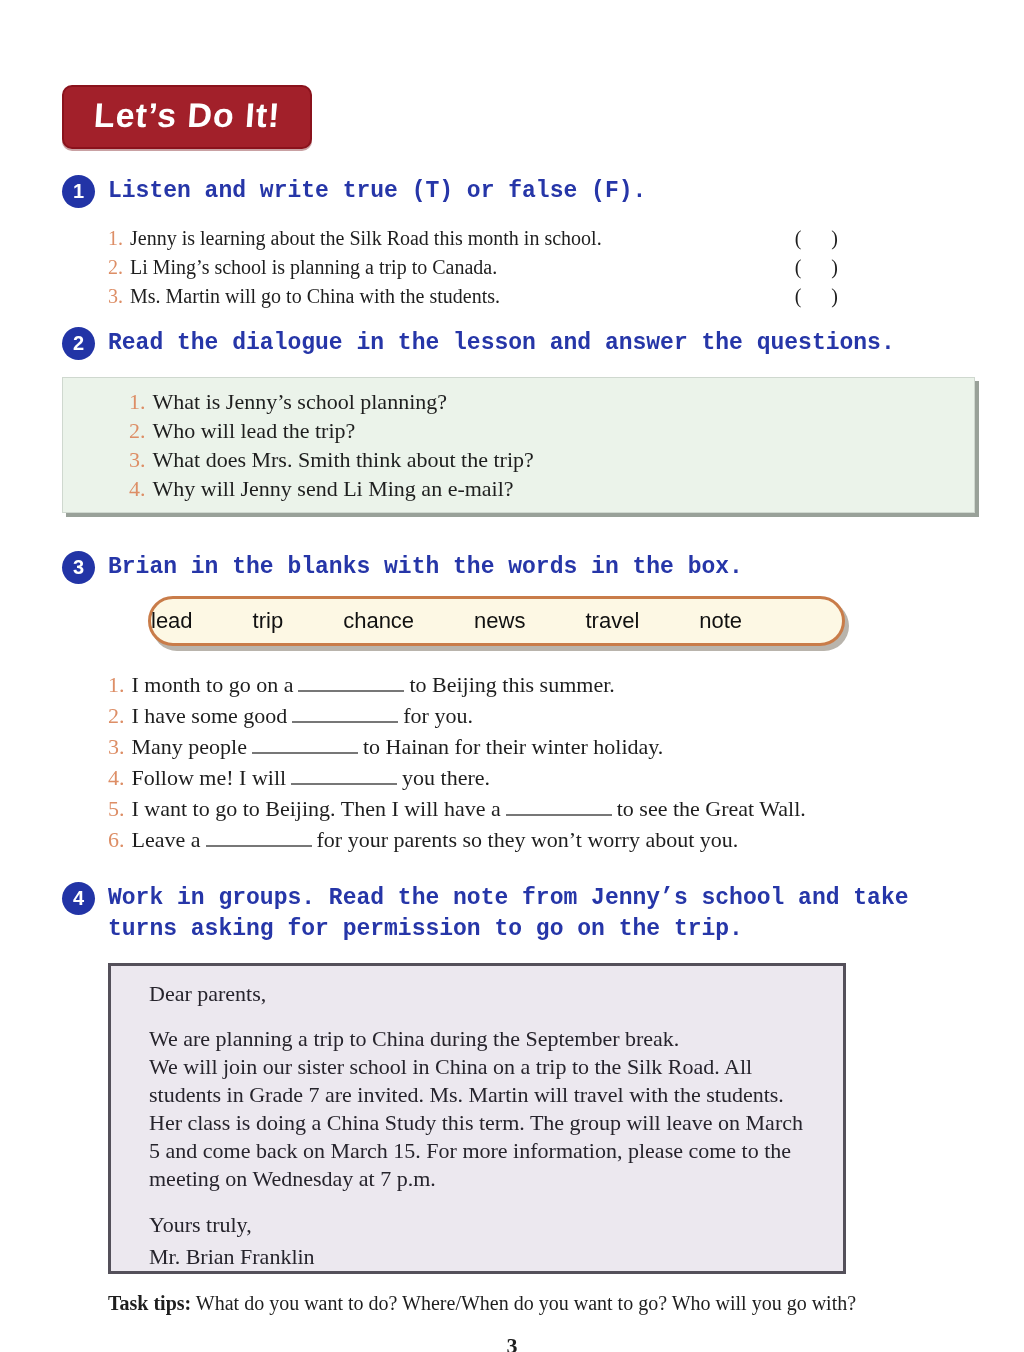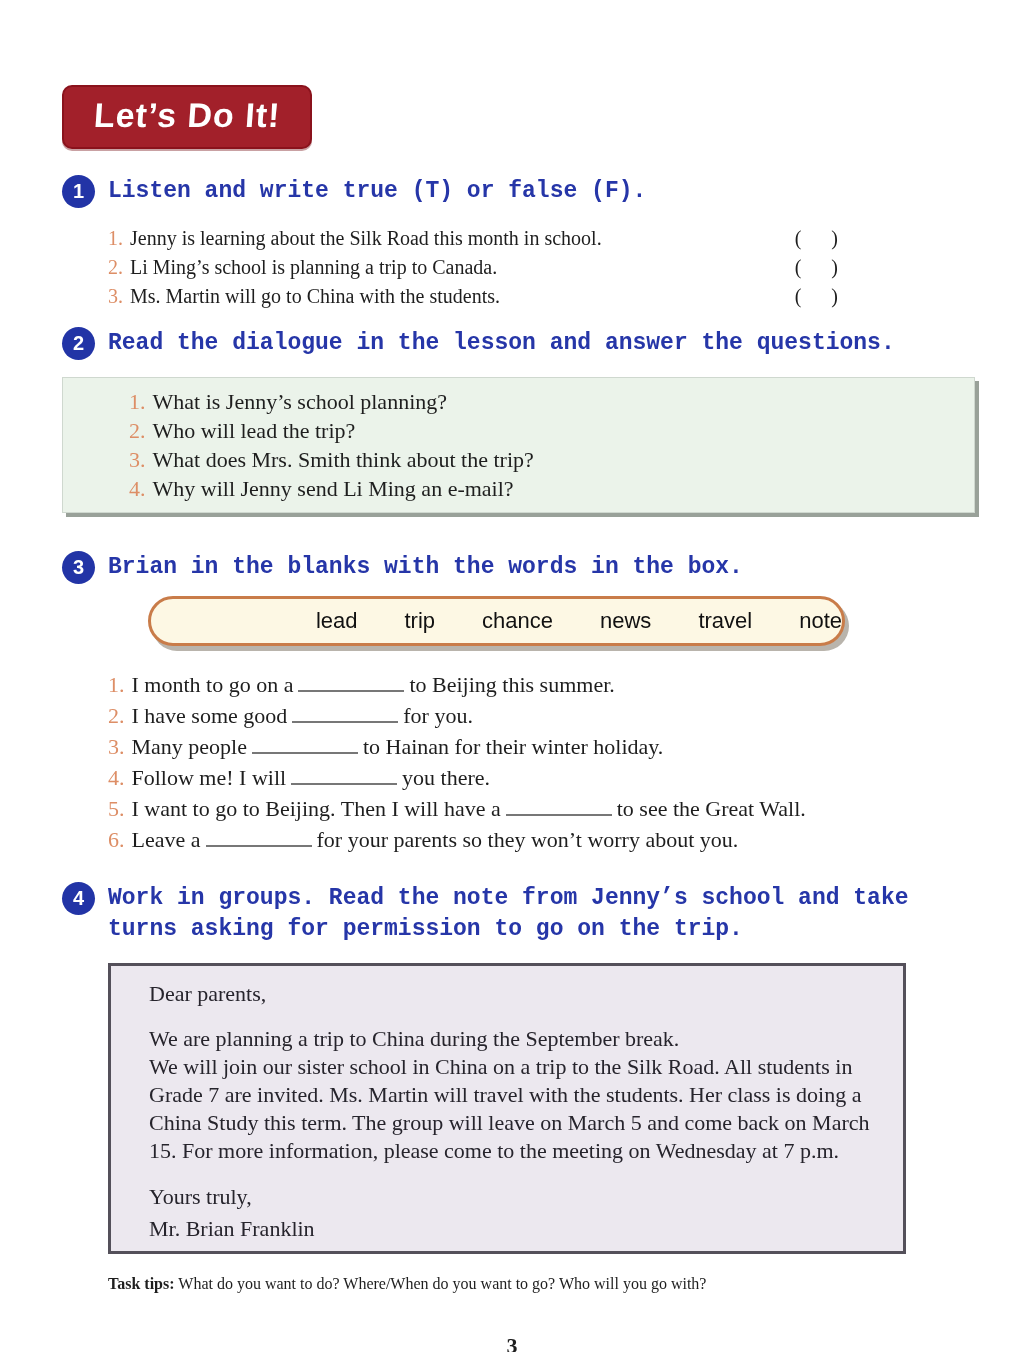--- a/index.html
+++ b/index.html
@@ -91,22 +91,22 @@
     margin:12px 0 0 148px;
     width:697px;
     height:50px;
     box-sizing:border-box;
     background:var(--word-box-bg,#fdf8e4);
     border:3px solid var(--word-box-border,#c97c49);
     border-radius:27px;
     box-shadow:4px 5px 0 #b9b4ac;
     display:flex;
     align-items:center;
-    justify-content:flex-end;
-    gap:47px;
+    justify-content:flex-start;
+    gap:60px;
     font-family:"Liberation Sans", sans-serif;
     font-size:22px;
     color:#111;
   }
   .fill-list{
     margin:22px 0 0 108px;
     width:885px;
     font-size:22px;
     line-height:29px;
   }
@@ -114,38 +114,38 @@
     display:inline-block;
     width:106px;
     height:1em;
     border-bottom:2px solid #777;
     margin:0 5px;
     vertical-align:baseline;
   }
   
   .note-box{
     margin:18px 0 0 108px;
-    width:798px;
+    width:738px;
     box-sizing:border-box;
     background:var(--note-bg,#ece8ef);
     border:3px solid var(--note-border,#54505a);
-    padding:14px 24px 8px 38px;
+    padding:14px 24px 0 38px;
     font-size:22px;
     line-height:28px;
     color:#26242c;
   }
   .note-box .salutation{margin:0 0 17px 0;}
   .note-box .body p{margin:0;}
   .note-box .closing{margin:18px 0 4px 0;}
   .note-box .signature{margin:0;}
   
   .task-tips{
     margin:14px 0 0 108px;
     width:880px;
-    font-size:16px;
+    font-size:20px;
     line-height:31px;
   }
   .tt-label{font-weight:bold;}
   
   .page-num{
     position:absolute;
     left:50%;
     bottom:-7px;
     transform:translateX(-50%);
     font-weight:bold;

